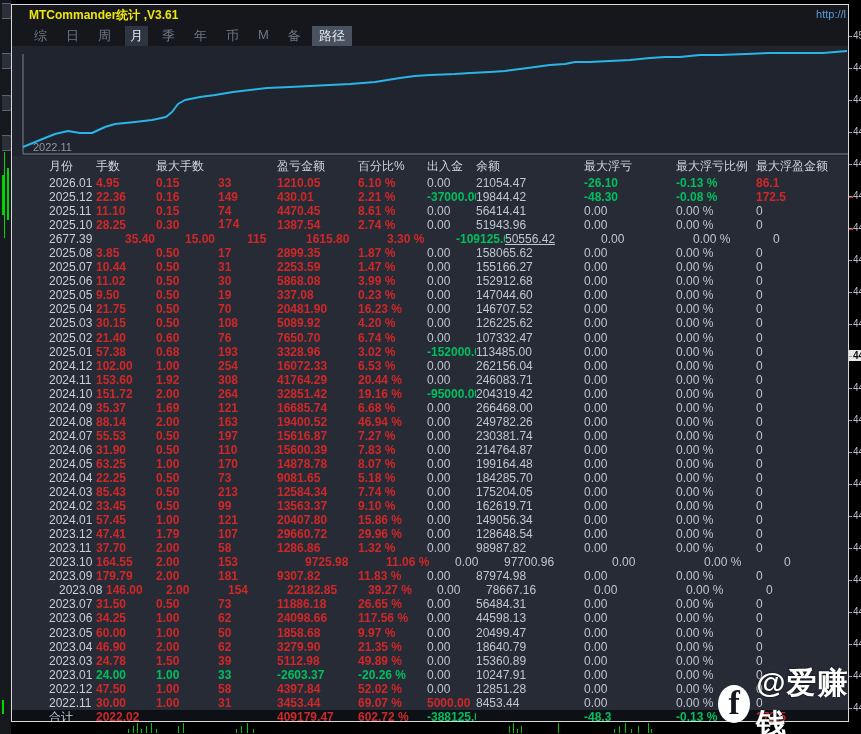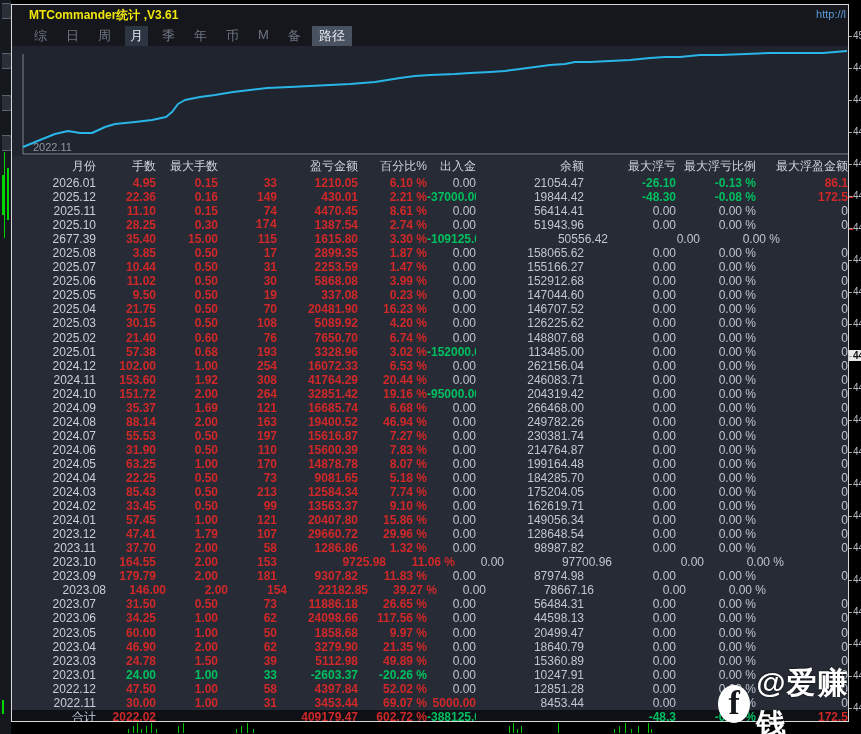--- a/index.html
+++ b/index.html
@@ -13,21 +13,21 @@
   .left-edge .candle{position:absolute;background:#00d600;}
   .price-axis{position:absolute;right:0;top:0;width:12px;height:734px;background:#000;overflow:hidden;}
   .tick{position:absolute;left:0;width:12px;height:11px;color:#b9bec6;font-size:10px;line-height:11px;white-space:nowrap;}
   .tick .tl{display:inline-block;width:3px;height:1px;background:#9aa0a8;vertical-align:middle;margin-right:1px;}
   .tick.hl{background:#e8e8e8;color:#111;font-weight:bold;}
   .red-dot{position:absolute;left:0;width:4px;height:2px;background:#d22;}
   .vol-ticks .vt{position:absolute;bottom:1px;width:1px;background:#00c800;}
 
   
   .win{position:absolute;left:11px;top:4px;width:838px;height:718px;background:#262b35;
-       border:1px solid #d8d8d8;box-sizing:border-box;overflow:hidden;text-align:right;}
+       border:1px solid #d8d8d8;box-sizing:border-box;overflow:hidden;}
   .titlebar{position:absolute;left:0;top:0;width:100%;height:19px;background:#15171c;}
   .title{position:absolute;left:17px;top:2px;font-size:12px;font-weight:bold;color:#f0e60a;}
   .url{position:absolute;right:2px;top:3px;font-size:11px;color:#5a9bd8;white-space:nowrap;}
   .tabbar{position:absolute;left:0;top:19px;width:100%;height:22px;background:#15171c;}
   .tabs{position:absolute;left:17px;top:2px;display:flex;gap:9px;}
   .tab{font-size:13px;color:#6e7684;padding:1px 5px;cursor:default;}
   .tab.active{background:#2d3442;color:#e4e8f0;}
   .path-btn{position:absolute;left:300px;top:2px;background:#495260;color:#e8ecf2;
        font-size:13px;padding:1px 7px;}
 
@@ -222,27 +222,27 @@
         <span class="cell cv r" style="width: 69px;">2.74 %</span>
         <span class="cell cv w" style="width: 49px;">0.00</span>
         <span class="cell cv w" style="width: 108px;">51943.96</span>
         <span class="cell cv w" style="width: 92px;">0.00</span>
         <span class="cell cv w" style="width: 80px;">0.00 %</span>
         <span class="cell cv w" style="width: 92px;">0</span>
       </div>
       <div class="trow">
         <span class="cell c-sp"></span>
         <span class="cell c0" style="width: 47px;">2677.39</span>
-        <span class="cell cv r" style="width: 60px;">35.40</span>
+        <span class="cell cv r" style="width: 60px; margin-left: 29px;">35.40</span>
         <span class="cell cv r" style="width: 62px;">15.00</span>
         <span class="cell cv r" style="width: 59px;">115</span>
         <span class="cell cv r" style="width: 81px;">1615.80</span>
         <span class="cell cv r" style="width: 69px;">3.30 %</span>
         <span class="cell cv g" style="width: 49px;">-109125.00</span>
-        <span class="cell cv w" style="width: 132px;">50556.42</span>
+        <span class="cell cv w" style="width: 96px; text-decoration: underline;">50556.42</span>
         <span class="cell cv w" style="width: 92px;">0.00</span>
         <span class="cell cv w" style="width: 80px;">0.00 %</span>
         <span class="cell cv w" style="width: 92px;">0</span>
       </div>
       <div class="trow">
         <span class="cell c-sp"></span>
         <span class="cell c0" style="width: 47px;">2025.08</span>
         <span class="cell cv r" style="width: 60px;">3.85</span>
         <span class="cell cv r" style="width: 62px;">0.50</span>
         <span class="cell cv r" style="width: 59px;">17</span>
@@ -326,21 +326,21 @@
       </div>
       <div class="trow">
         <span class="cell c-sp"></span>
         <span class="cell c0" style="width: 47px;">2025.02</span>
         <span class="cell cv r" style="width: 60px;">21.40</span>
         <span class="cell cv r" style="width: 62px;">0.60</span>
         <span class="cell cv r" style="width: 59px;">76</span>
         <span class="cell cv r" style="width: 81px;">7650.70</span>
         <span class="cell cv r" style="width: 69px;">6.74 %</span>
         <span class="cell cv w" style="width: 49px;">0.00</span>
-        <span class="cell cv w" style="width: 108px;">148807.68</span>
+        <span class="cell cv w" style="width: 108px;">107332.47</span>
         <span class="cell cv w" style="width: 92px;">0.00</span>
         <span class="cell cv w" style="width: 80px;">0.00 %</span>
         <span class="cell cv w" style="width: 92px;">0</span>
       </div>
       <div class="trow">
         <span class="cell c-sp"></span>
         <span class="cell c0" style="width: 47px;">2025.01</span>
         <span class="cell cv r" style="width: 60px;">57.38</span>
         <span class="cell cv r" style="width: 62px;">0.68</span>
         <span class="cell cv r" style="width: 59px;">193</span>

